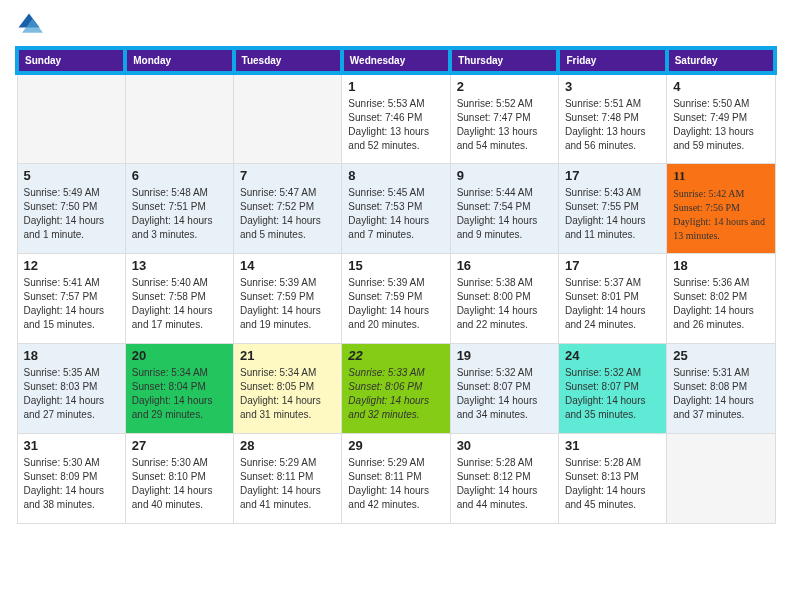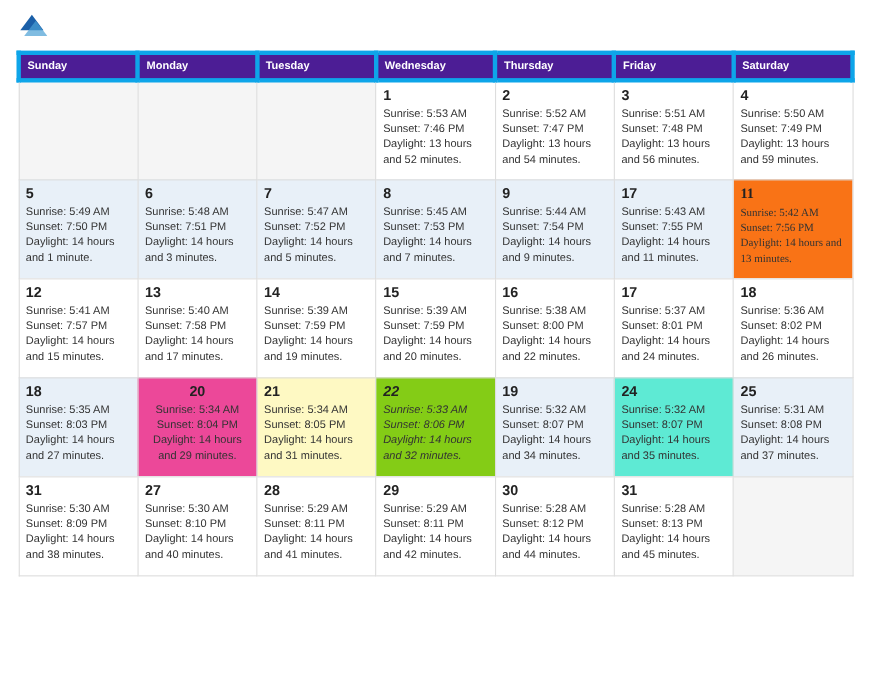--- a/index.html
+++ b/index.html
@@ -205,21 +205,21 @@
         <td>
           <div class="day-number">18</div>
           <div class="day-info">Sunrise: 5:36 AM<br>Sunset: 8:02 PM<br>Daylight: 14 hours and 26 minutes.</div>
         </td>
       </tr>
       <tr>
         <td style="background: rgb(232, 240, 248);">
           <div class="day-number">18</div>
           <div class="day-info">Sunrise: 5:35 AM<br>Sunset: 8:03 PM<br>Daylight: 14 hours and 27 minutes.</div>
         </td>
-        <td style="background: #ec4899; text-align: center;">
+        <td style="background: #22c55e;">
           <div class="day-number">20</div>
           <div class="day-info">Sunrise: 5:34 AM<br>Sunset: 8:04 PM<br>Daylight: 14 hours and 29 minutes.</div>
         </td>
         <td style="background: #fef9c3;">
           <div class="day-number">21</div>
           <div class="day-info">Sunrise: 5:34 AM<br>Sunset: 8:05 PM<br>Daylight: 14 hours and 31 minutes.</div>
         </td>
         <td style="background: #84cc16; font-style: italic;">
           <div class="day-number">22</div>
           <div class="day-info">Sunrise: 5:33 AM<br>Sunset: 8:06 PM<br>Daylight: 14 hours and 32 minutes.</div>

